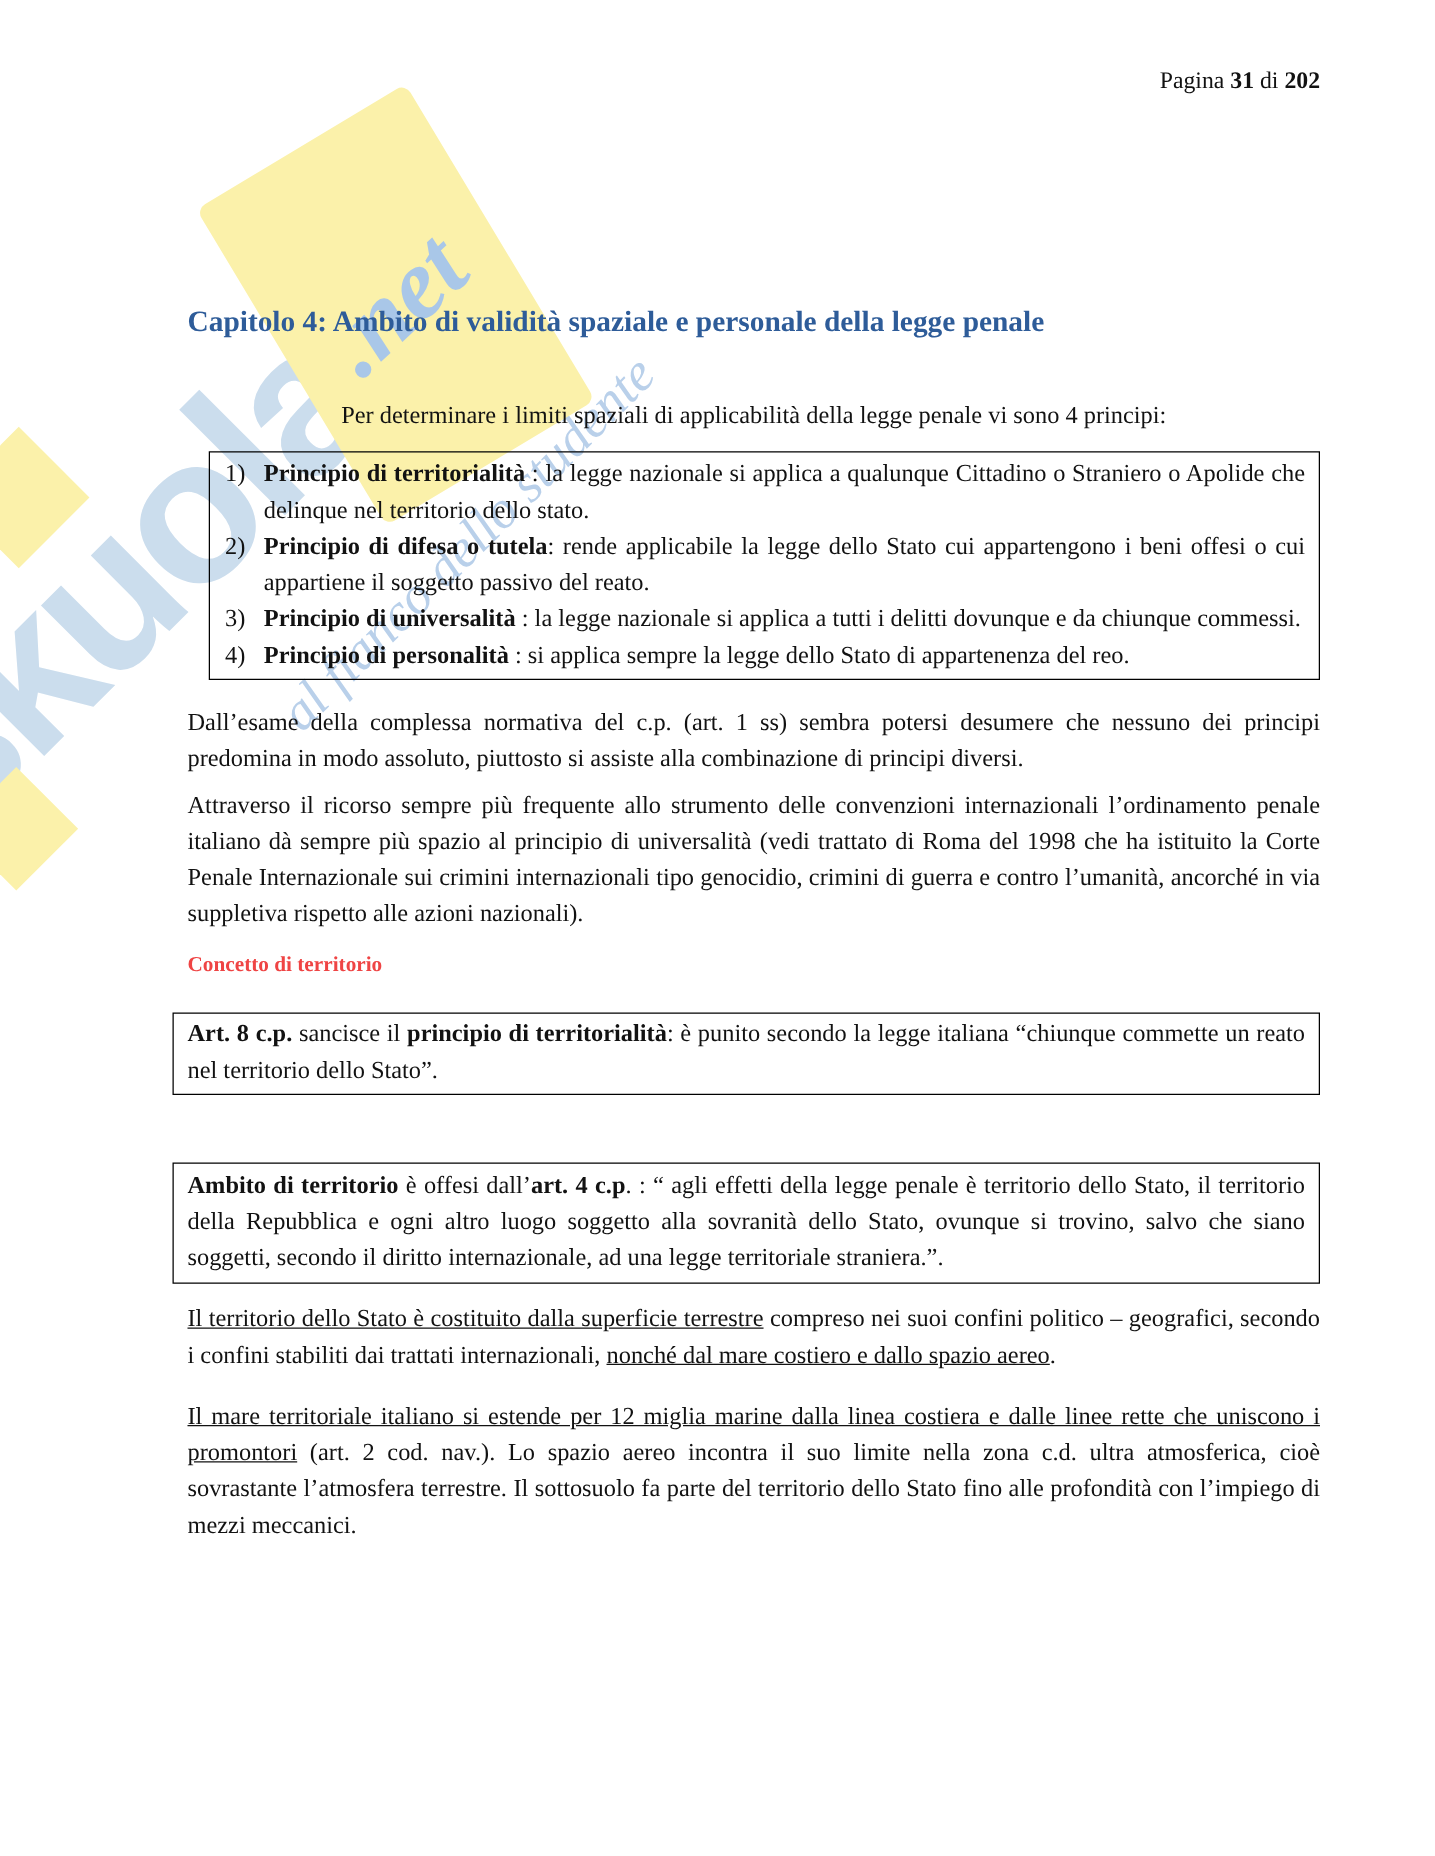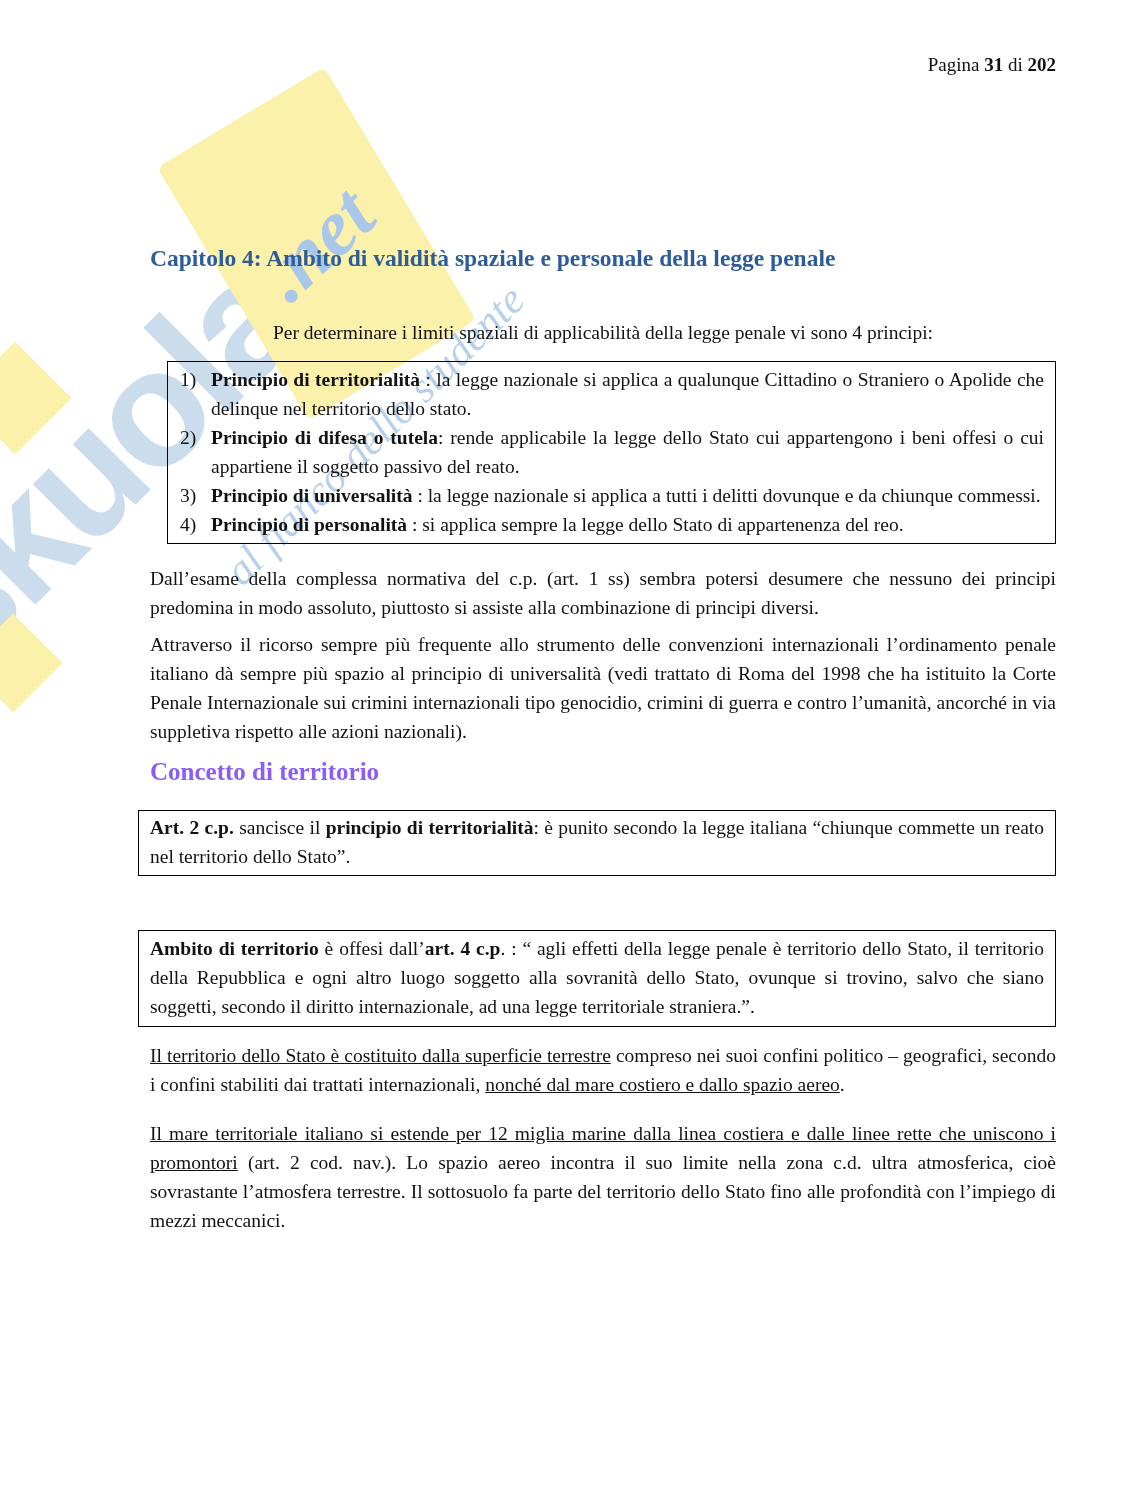--- a/index.html
+++ b/index.html
@@ -88,24 +88,24 @@
     padding-left:31px;
     text-align:justify;
     line-height:29px;
   }
   .principle .num { position:absolute; left:0; top:0; }
 
   .para { margin-top:20px; text-align:justify; }
   .para.tight { margin-top:8px; }
   .subtitle {
     margin-top:12px;
-    font-size:25px;
+    font-size:17px;
     line-height:28px;
     font-weight:bold;
-    color:#8b5cf6;
+    color:#ef4444;
   }
   .lawbox {
     margin:24px 0 0 -12px;
     border:1.5px solid #000;
     padding:2px 11px 4px 11px;
     text-align:justify;
   }
   .lawbox.second { margin-top:54px; padding-top:3px; padding-bottom:5px; }
   .para.after-box { margin-top:14px; }
   .para.last { }
@@ -143,21 +143,21 @@
       <div class="principle"><span class="num">3)</span><b>Principio di universalità</b><span> : la legge nazionale si applica a tutti i delitti dovunque e da chiunque commessi.</span></div>
       <div class="principle"><span class="num">4)</span><b>Principio di personalità</b><span> : si applica sempre la legge dello Stato di appartenenza del reo.</span></div>
     </div>
 
     <div class="para">Dall’esame della complessa normativa del c.p. (art. 1 ss) sembra potersi desumere che nessuno dei principi predomina in modo assoluto, piuttosto si assiste alla combinazione di principi diversi.</div>
 
     <div class="para tight">Attraverso il ricorso sempre più frequente allo strumento delle convenzioni internazionali l’ordinamento penale italiano dà sempre più spazio al principio di universalità (vedi trattato di Roma del 1998 che ha istituito la Corte Penale Internazionale sui crimini internazionali tipo genocidio, crimini di guerra e contro l’umanità, ancorché in via suppletiva rispetto alle azioni nazionali).</div>
 
     <div class="subtitle">Concetto di territorio</div>
 
-    <div class="lawbox"><b>Art. 2 c.p.</b><span> sancisce il </span><b>principio di territorialità</b><span>: è punito secondo la legge italiana “chiunque commette un reato nel territorio dello Stato”.</span></div>
+    <div class="lawbox"><b>Art. 8 c.p.</b><span> sancisce il </span><b>principio di territorialità</b><span>: è punito secondo la legge italiana “chiunque commette un reato nel territorio dello Stato”.</span></div>
 
     <div class="lawbox second"><b>Ambito di territorio</b><span> è offesi dall’</span><b>art. 4 c.p</b><span>. : “ agli effetti della legge penale è territorio dello Stato, il territorio della Repubblica e ogni altro luogo soggetto alla sovranità dello Stato, ovunque si trovino, salvo che siano soggetti, secondo il diritto internazionale, ad una legge territoriale straniera.”.</span></div>
 
     <div class="para after-box"><span class="u">Il territorio dello Stato è costituito dalla superficie terrestre</span><span> compreso nei suoi confini politico – geografici, secondo i confini stabiliti dai trattati internazionali, </span><span class="u">nonché dal mare costiero e dallo spazio aereo</span><span>.</span></div>
 
     <div class="para last"><span class="u">Il mare territoriale italiano si estende per 12 miglia marine dalla linea costiera e dalle linee rette che uniscono i promontori</span><span> (art. 2 cod. nav.). Lo spazio aereo incontra il suo limite nella zona c.d. ultra atmosferica, cioè sovrastante l’atmosfera terrestre. Il sottosuolo fa parte del territorio dello Stato fino alle profondità con l’impiego di mezzi meccanici.</span></div>
 
   </div>
 </div>
 

